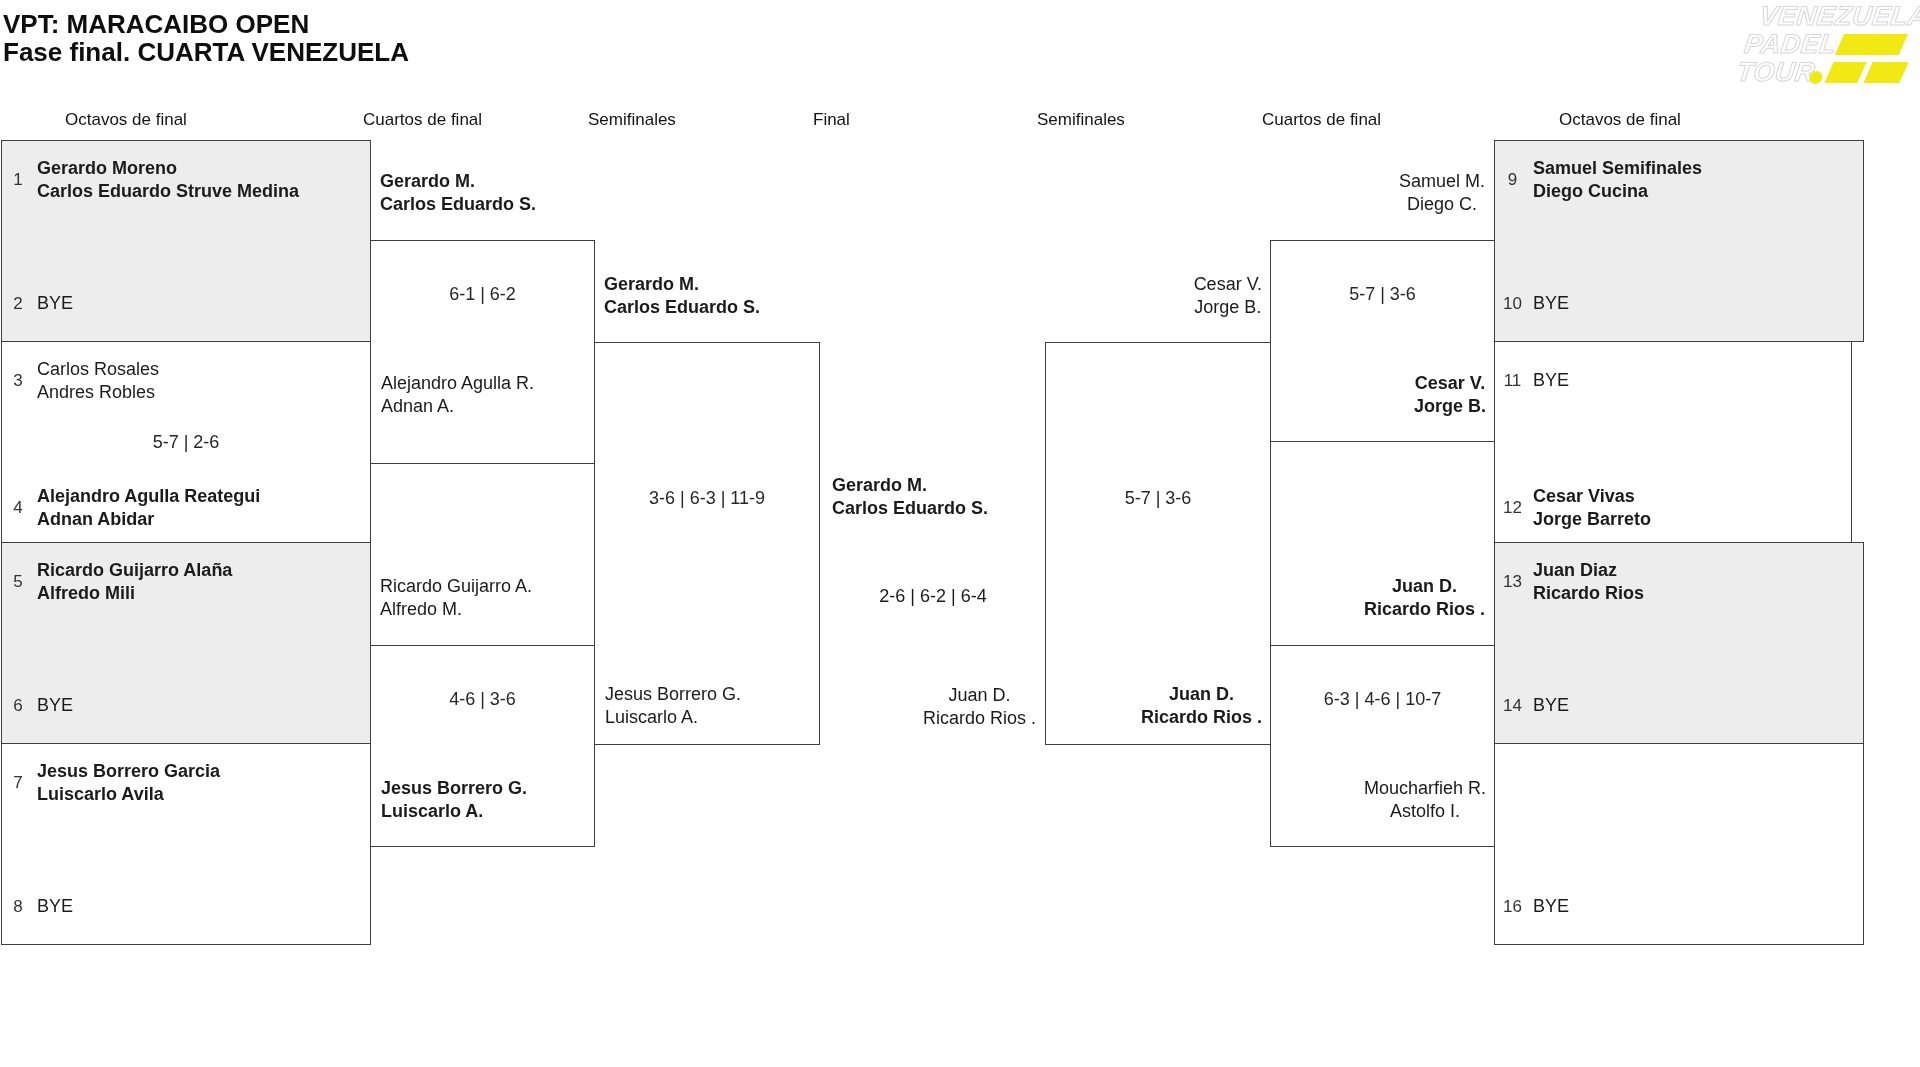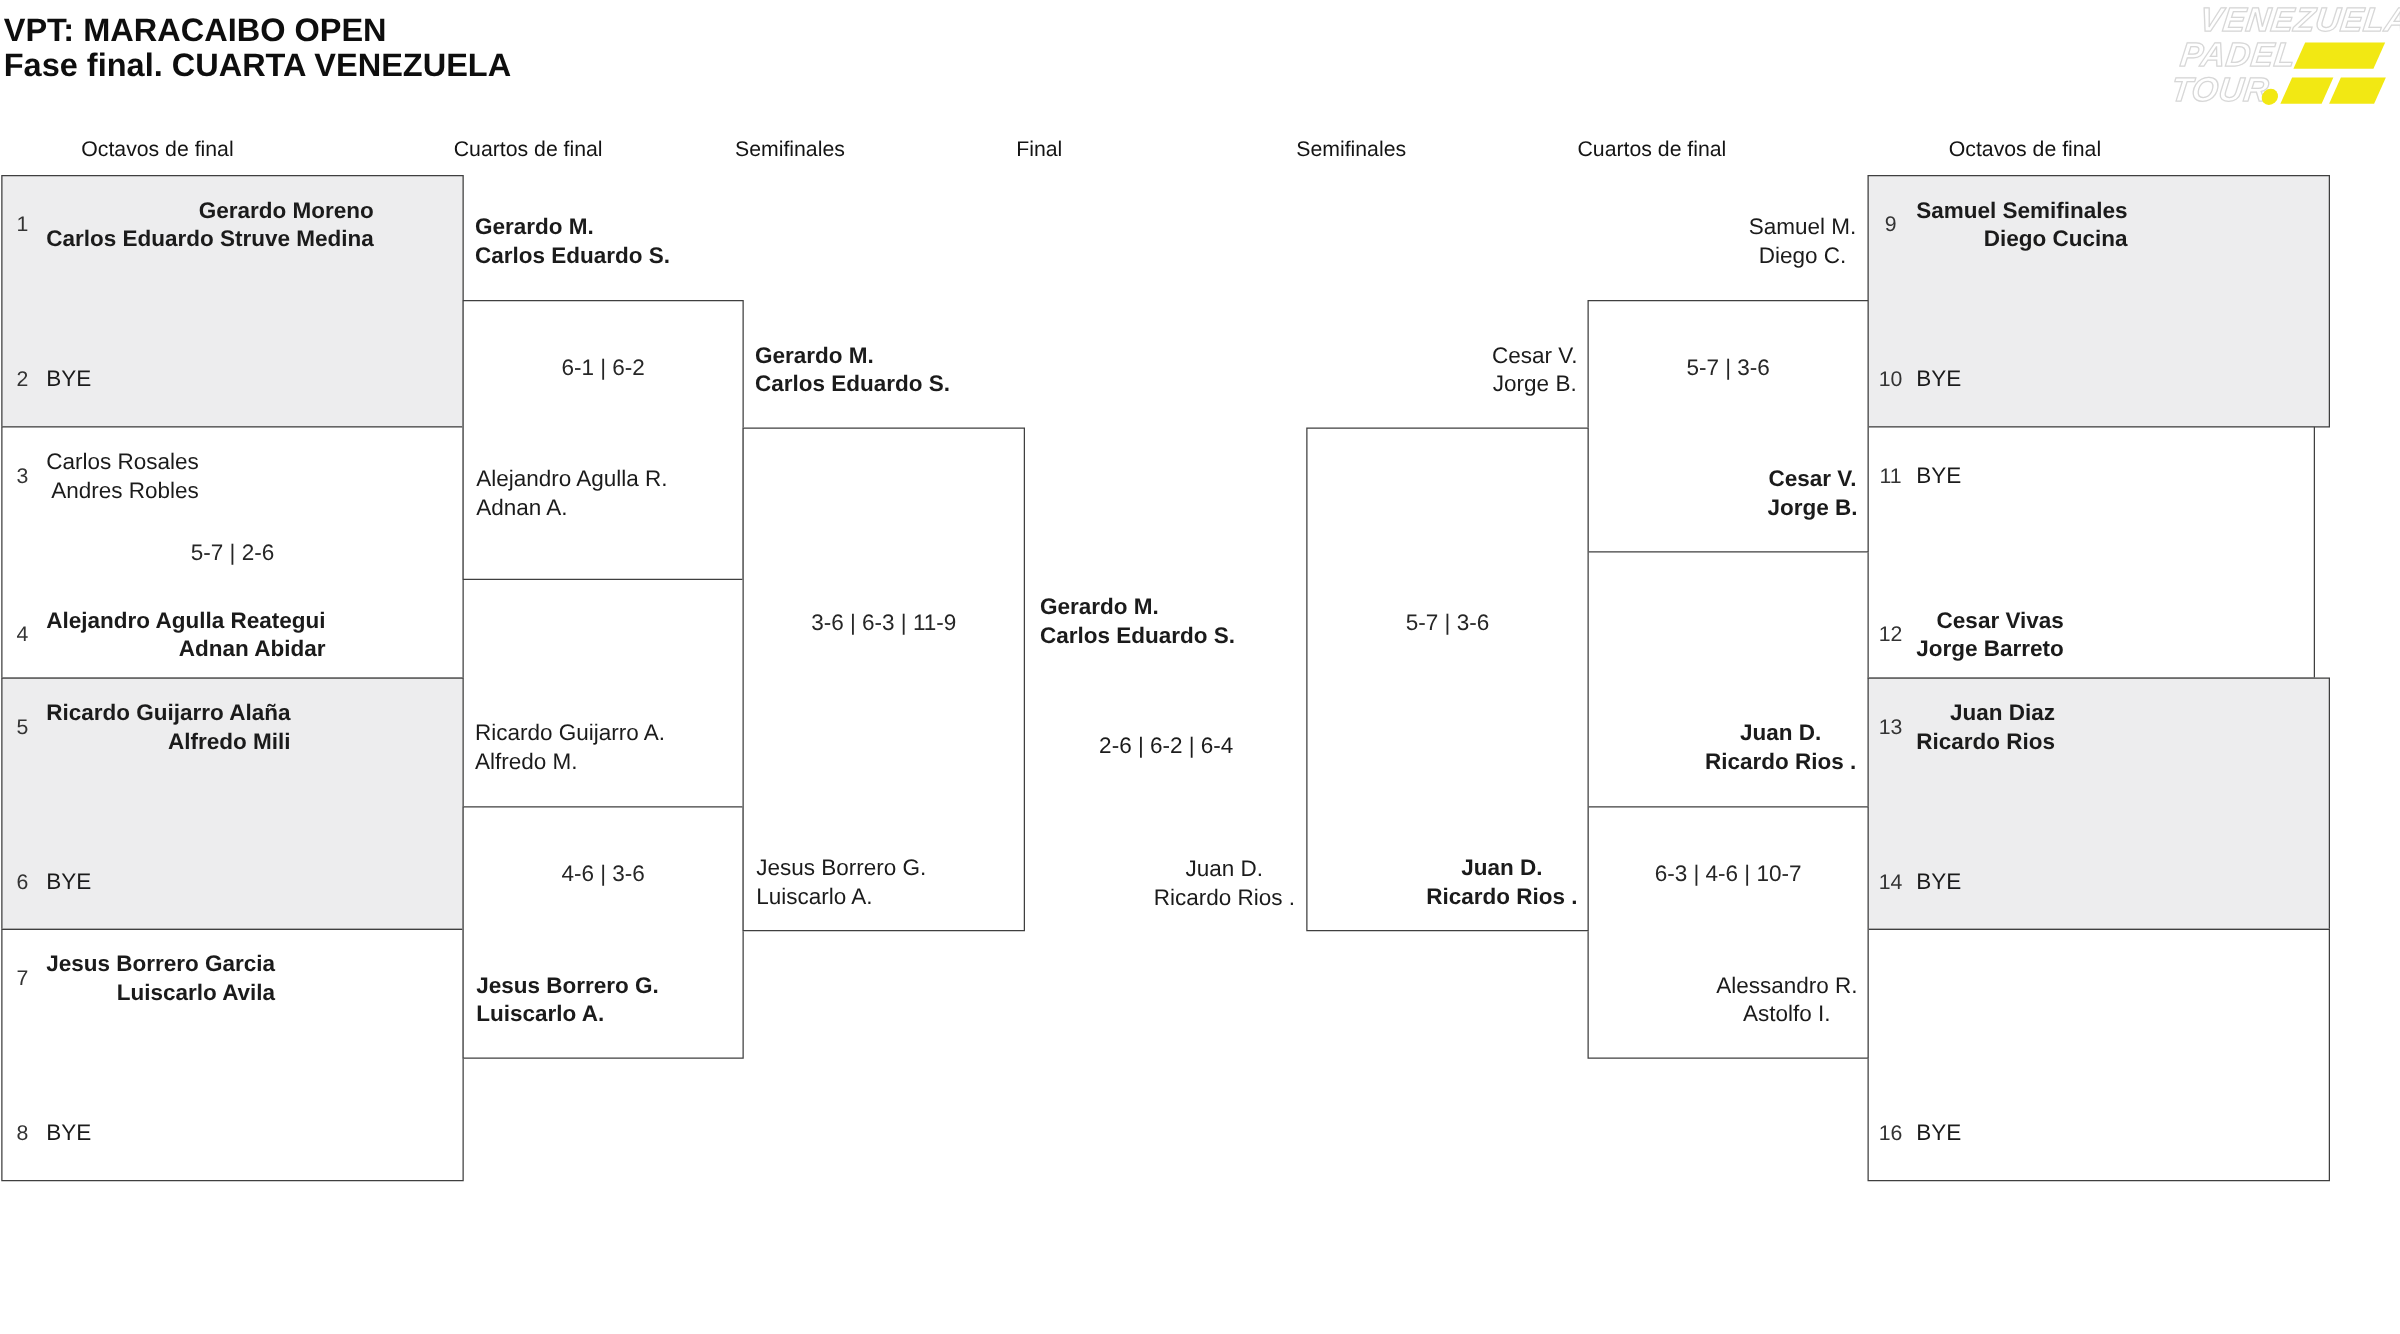--- a/index.html
+++ b/index.html
@@ -17,21 +17,21 @@
   .box.gray{background:#ededee;}
 
   
   .prow{position:absolute;left:4px;display:flex;align-items:center;column-gap:7px;}
   .prow.top{top:16px;}
   .prow.top.single{top:27px;}
   .prow.bottom{top:143px;}
   .prow.bottom.single{top:151px;}
   .seed{flex:0 0 24px;width:24px;text-align:center;font-size:17px;color:#333;}
   .rt .seed{flex:0 0 27px;width:27px;}
-  .names{display:flex;flex-direction:column;text-align:right;}
+  .names{display:flex;flex-direction:column;}
   .nm{font-size:18px;line-height:23px;color:#1b1b1b;white-space:nowrap;}
   .b .nm, .lbl.b{font-weight:700;}
 
   
   .score{position:absolute;left:0;right:0;text-align:center;font-size:18px;line-height:23px;color:#262626;white-space:nowrap;}
 
   
   .lbl{position:absolute;font-size:18px;line-height:23px;color:#1b1b1b;white-space:nowrap;}
   .lbl.ra{text-align:center;}
 
@@ -228,21 +228,21 @@
   </div>
 </div>
 <div class="lbl ra" style="right:435px;top:170px">
   <div class="nm">Samuel M.</div>
   <div class="nm">Diego C.</div>
 </div>
 
 <div class="box" style="left:1270px;top:645px;width:225px;height:202px">
   <div class="score" style="top:42px">6-3 | 4-6 | 10-7</div>
   <div class="lbl ra" style="right:8px;top:131px">
-    <div class="nm">Alessandro R.</div>
+    <div class="nm">Moucharfieh R.</div>
     <div class="nm">Astolfo I.</div>
   </div>
 </div>
 <div class="lbl b ra" style="right:435px;top:575px">
   <div class="nm">Juan D.</div>
   <div class="nm">Ricardo Rios .</div>
 </div>
 
 <div class="box" style="left:594px;top:342px;width:226px;height:403px">
   <div class="score" style="top:144px">3-6 | 6-3 | 11-9</div>

